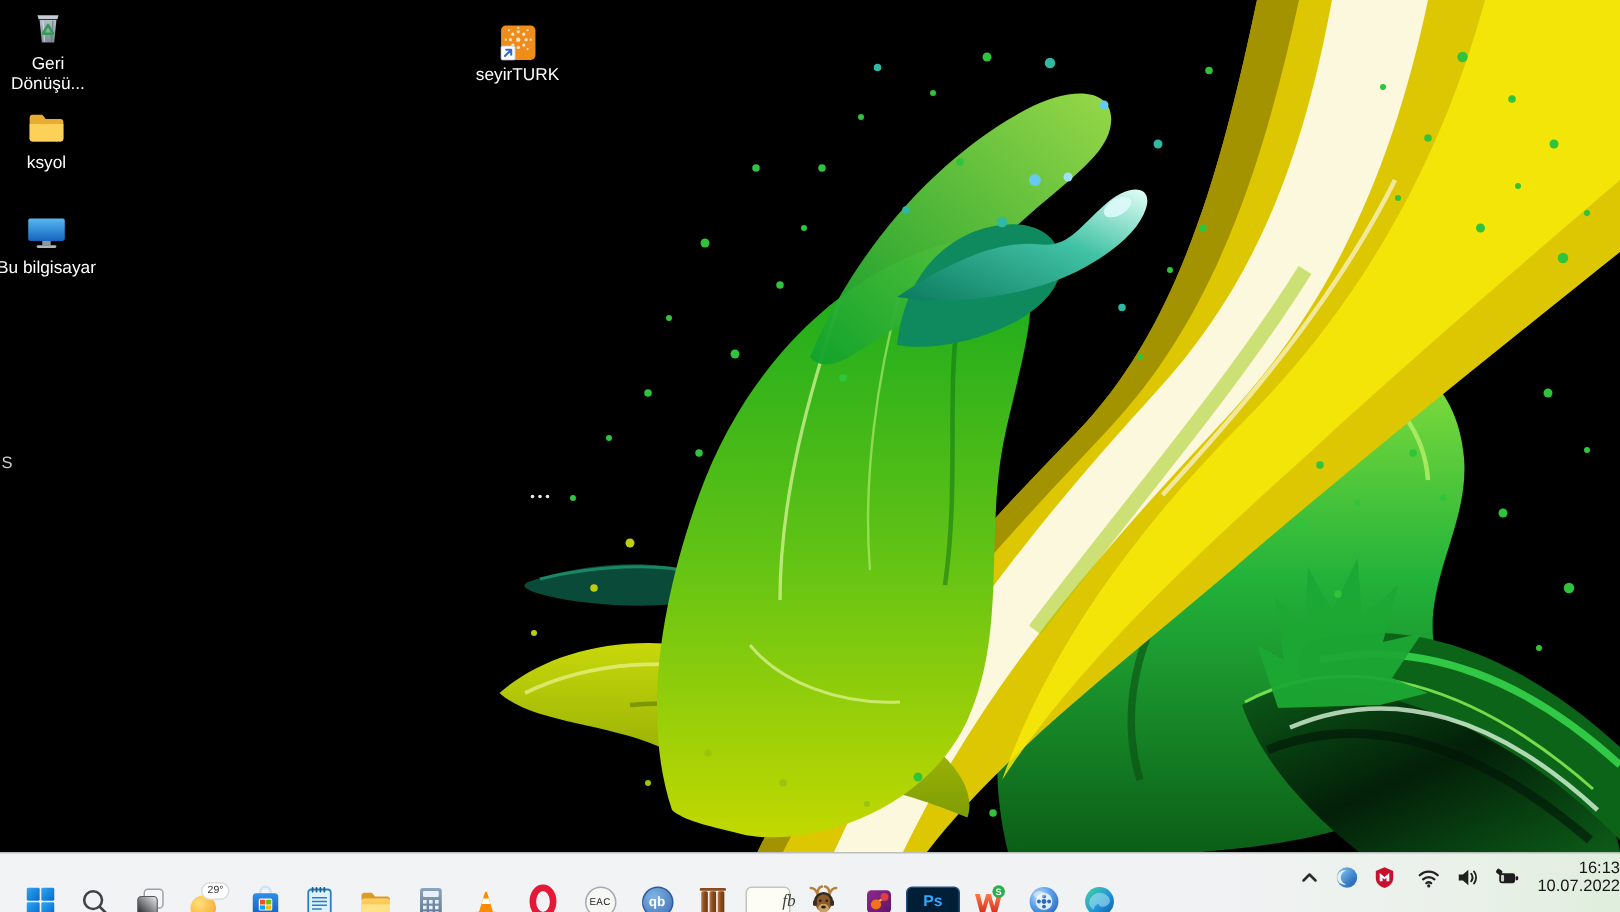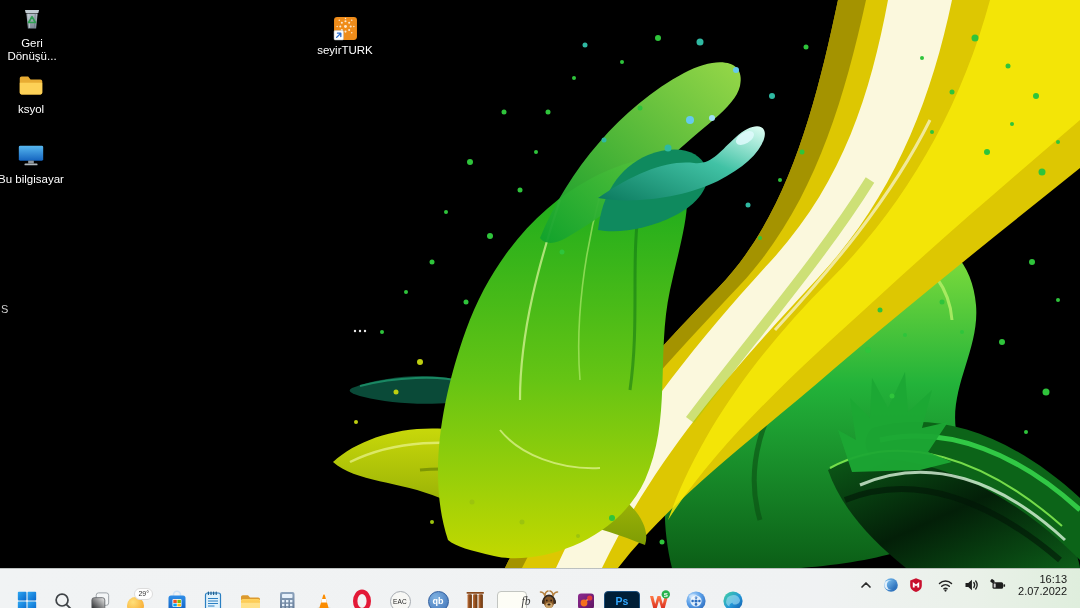--- a/index.html
+++ b/index.html
@@ -30,21 +30,21 @@
   .fb{width:21px;height:21px;border-radius:4px;background:#fdfdf6;border:1px solid #c2c5c1;
     font-family:"Liberation Serif",serif;font-style:italic;font-size:11.5px;color:#3e3e3e;padding-left:28px;}
   .ps{width:38px;height:21px;border-radius:4px;background:#001e36;border:1px solid #1d4f7c;
     color:#31a8ff;font-size:10.5px;font-weight:bold;}
   .widgetwrap{position:relative;width:26px;height:26px;}
   .sun{position:absolute;left:0;bottom:0;width:17px;height:17px;border-radius:50%;
     background:radial-gradient(circle at 35% 30%,#ffe07a,#f59c1e);}
   .temp{position:absolute;right:0;top:0;background:#fff;border:1px solid #dcdcdc;border-radius:6px;
     font-size:7px;color:#333;padding:1px 3px;line-height:8px;}
   
-  .tray{position:absolute;right:0;top:0;height:32px;display:flex;align-items:center;padding-right:13px;}
+  .tray{position:absolute;right:0;top:0;height:32px;display:flex;align-items:center;}
   .tray-ic{margin-left:9px;display:flex;align-items:center;justify-content:center;}
   .clock{margin-left:11px;text-align:right;font-size:11px;line-height:12.5px;color:#161616;}
 </style>
 </head>
 <body>
 
 <div class="screen">
 
   <div class="desktop">
 
@@ -578,17 +578,17 @@
       <div class="tray-ic">
         <svg width="18" height="16" viewBox="0 0 17 16">
           <rect x="1" y="2.6" width="4" height="3.2" rx="1" fill="#1c1c1c" transform="rotate(35 3 4.2)"></rect>
           <rect x="3" y="5.2" width="10.6" height="6.6" rx="1.6" fill="#1c1c1c"></rect>
           <rect x="13.9" y="7.2" width="1.7" height="2.6" rx=".6" fill="#1c1c1c"></rect>
           <rect x="4.2" y="6.4" width="2" height="4.2" rx=".5" fill="#efefef" opacity=".85"></rect>
         </svg>
       </div>
       <div class="clock">
         <div>16:13</div>
-        <div>2.07.2022</div>
+        <div>10.07.2022</div>
       </div>
     </div>
   </div>
 </div>
 
 </body></html>

